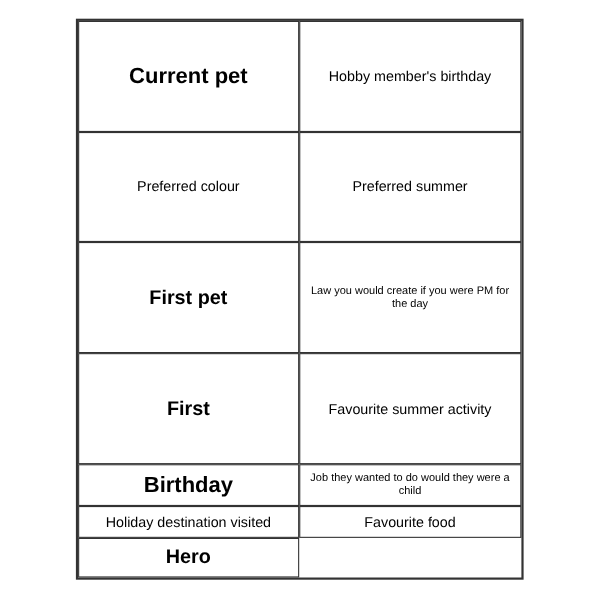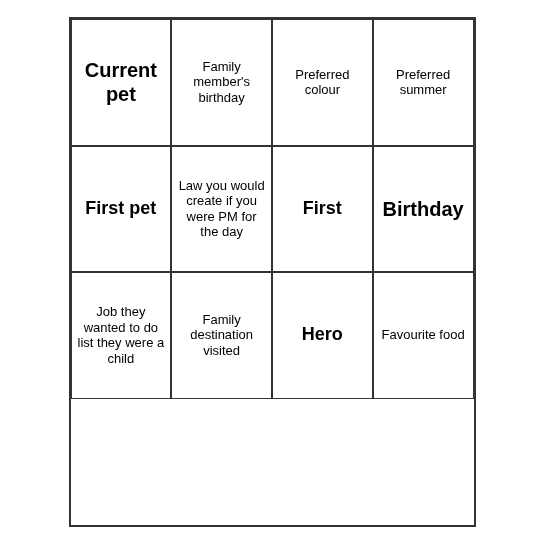--- a/index.html
+++ b/index.html
@@ -16,21 +16,21 @@
       align-items: center;
       justify-content: center;
       font-family: Arial, sans-serif;
     }
 
     .bingo-grid {
       border: 2px solid #333;
       width: 407px;
       height: 510px;
       display: grid;
-      grid-template-columns: repeat(4, 1fr);
+      grid-template-columns: repeat(2, 1fr);
       grid-template-rows: repeat(4, 1fr);
     }
 
     .bingo-cell {
       border: 1px solid #333;
       display: flex;
       align-items: center;
       justify-content: center;
       text-align: center;
       padding: 6px;
@@ -45,56 +45,59 @@
       font-size: 18px;
       font-weight: bold;
     }
 
     .bingo-cell.medium-large-text .cell-text {
       font-size: 20px;
       font-weight: bold;
     }
 
     .bingo-cell.small-text .cell-text {
-      font-size: 13px;
+      font-size: 10px;
     }
   </style>
 </head>
 <body>
 
 <div class="bingo-grid">
 <div class="bingo-cell medium-large-text">
       <span class="cell-text">Current pet</span>
     </div>
     <div class="bingo-cell normal">
-      <span class="cell-text">Family member's birthday</span>
+      <span class="cell-text">Hobby member's birthday</span>
     </div>
     <div class="bingo-cell normal">
       <span class="cell-text">Preferred colour</span>
     </div>
     <div class="bingo-cell normal">
       <span class="cell-text">Preferred summer</span>
     </div>
     <div class="bingo-cell large-text">
       <span class="cell-text">First pet</span>
     </div>
     <div class="bingo-cell small-text">
       <span class="cell-text">Law you would create if you were PM for the day</span>
     </div>
     <div class="bingo-cell large-text">
       <span class="cell-text">First</span>
     </div>
+    <div class="bingo-cell normal">
+      <span class="cell-text">Favourite summer activity</span>
+    </div>
     <div class="bingo-cell medium-large-text">
       <span class="cell-text">Birthday</span>
     </div>
     <div class="bingo-cell small-text">
-      <span class="cell-text">Job they wanted to do list they were a child</span>
+      <span class="cell-text">Job they wanted to do would they were a child</span>
     </div>
     <div class="bingo-cell normal">
-      <span class="cell-text">Family destination visited</span>
+      <span class="cell-text">Holiday destination visited</span>
+    </div>
+    <div class="bingo-cell normal">
+      <span class="cell-text">Favourite food</span>
     </div>
     <div class="bingo-cell large-text">
       <span class="cell-text">Hero</span>
     </div>
-    <div class="bingo-cell normal">
-      <span class="cell-text">Favourite food</span>
-    </div>
   </div>
 
 </body></html>

